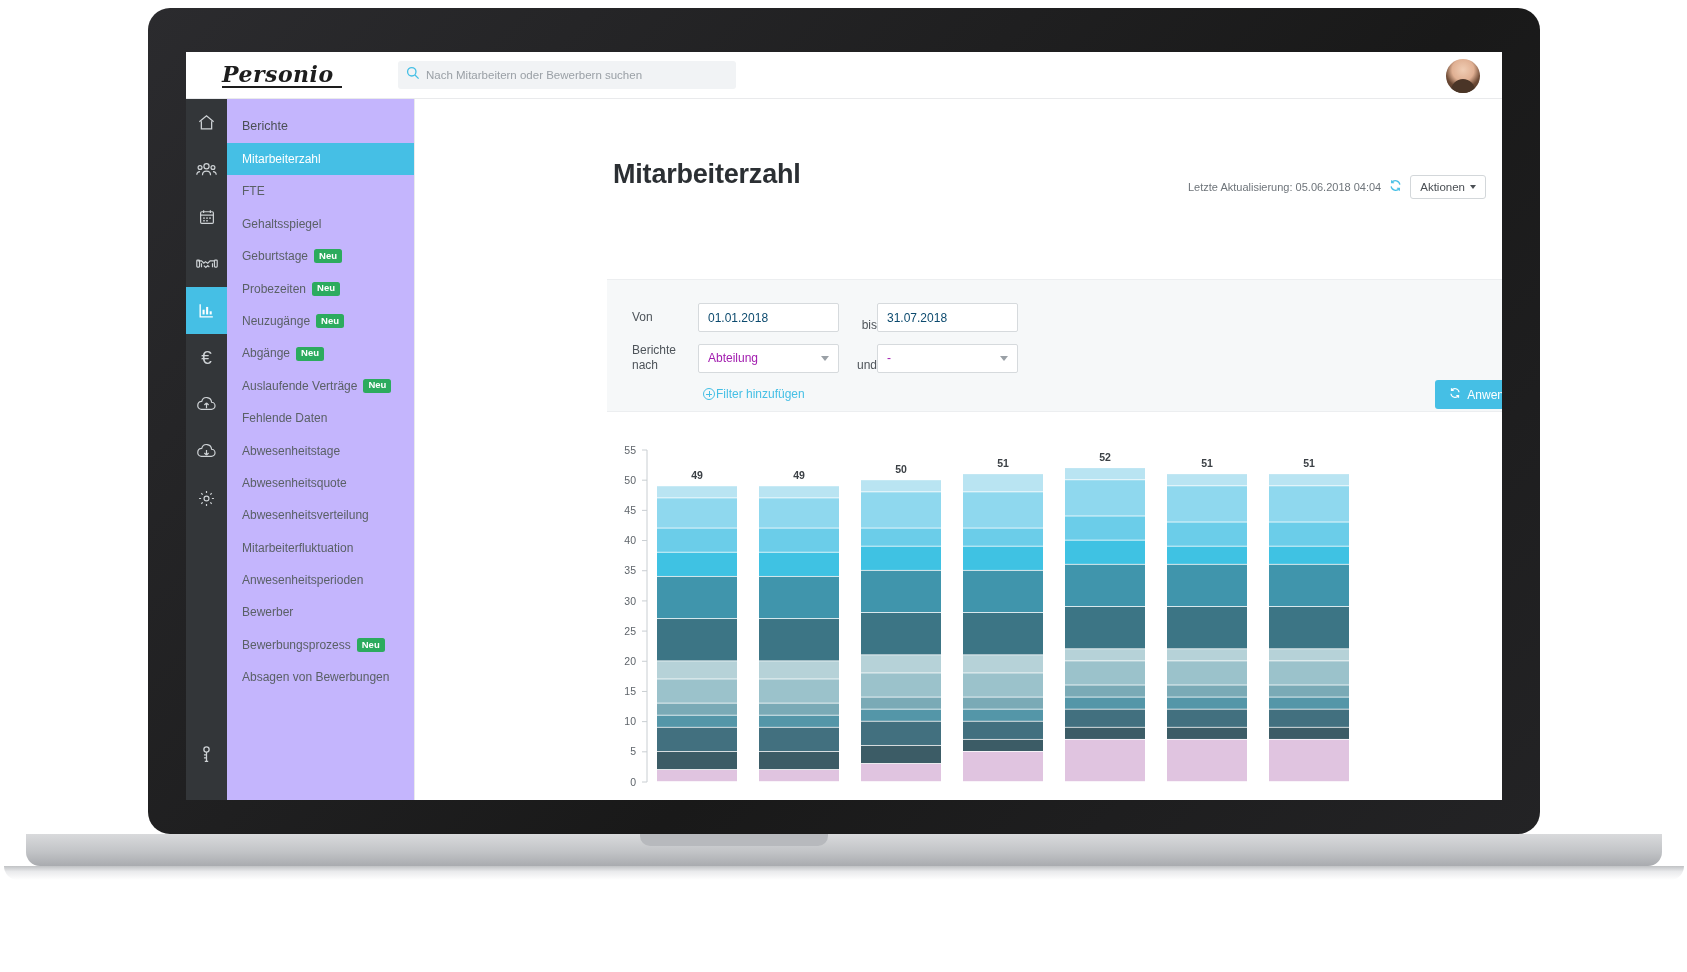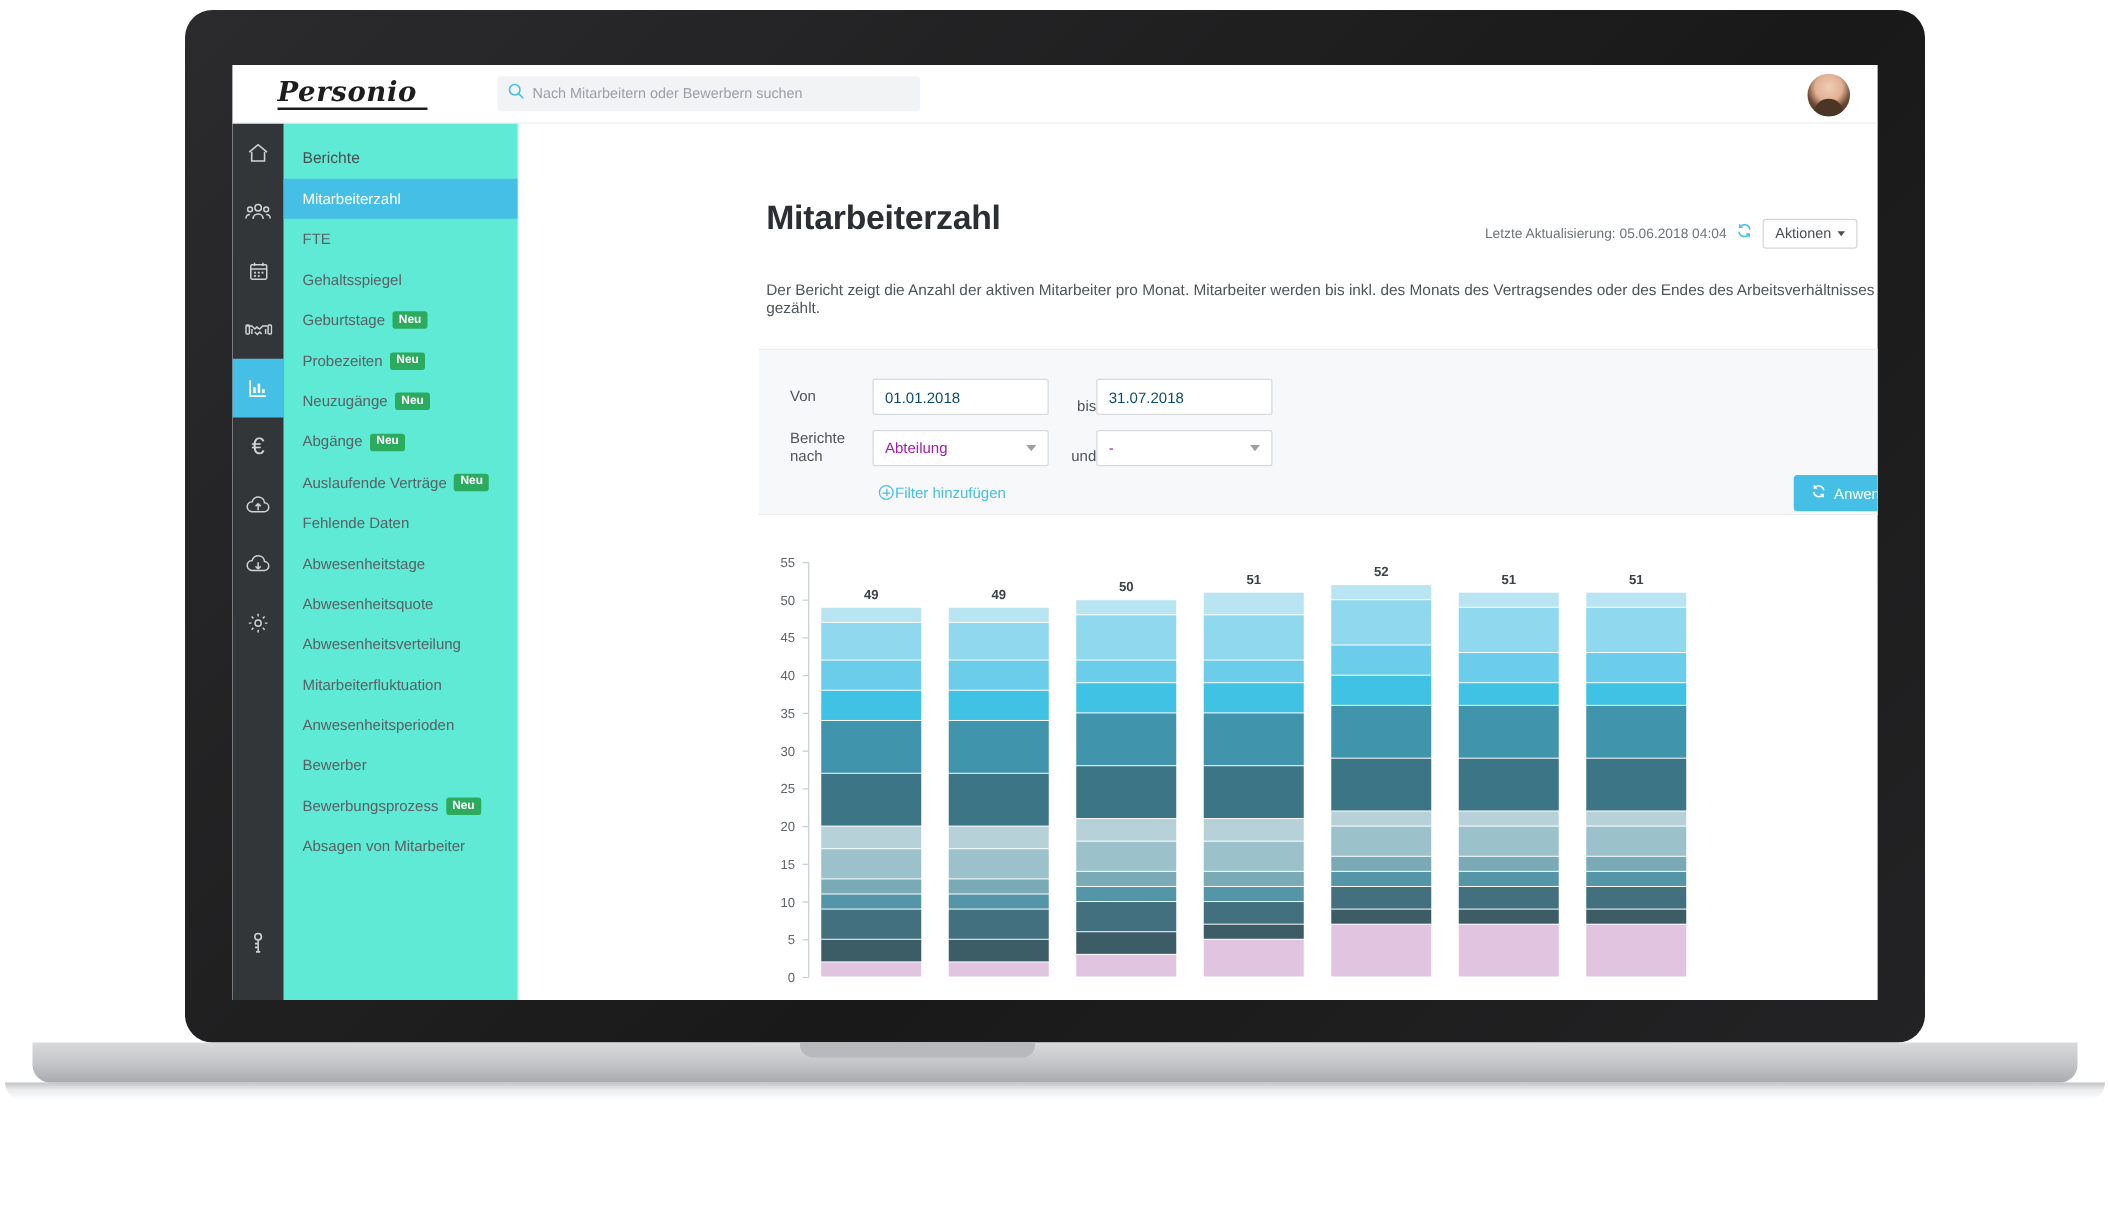--- a/index.html
+++ b/index.html
@@ -107,21 +107,21 @@
     color: #cfd3d6;
   }
   .rail-item.active { background: #45bfe5; }
   .rail-item svg { display: block; }
   #rail-bottom { position: absolute; left: 0; bottom: 22px; width: 41px; }
 
   
   #reports {
     position: absolute; left: 41px; top: 47px;
     width: 188px; height: 701px;
-    background: #5eead4;
+    background: #c4b5fd;
     border-right: 1px solid #e9eaec;
     padding-top: 14px;
   }
   #reports-title {
     padding: 6px 0 10px 15px;
     font-size: 12.5px; color: #4a4f54;
   }
   .report-item {
     padding: 9px 0 9px 15px;
     font-size: 12px; color: #5a6066;
@@ -383,21 +383,21 @@
             <span>Anwesenheitsperioden</span>
           </div>
           <div class="report-item">
             <span>Bewerber</span>
           </div>
           <div class="report-item">
             <span>Bewerbungsprozess</span>
             <span class="badge-neu">Neu</span>
           </div>
           <div class="report-item">
-            <span>Absagen von Mitarbeiter</span>
+            <span>Absagen von Bewerbungen</span>
           </div>
         </div>
     </div>
 
     <div id="main">
       <div id="page-title">Mitarbeiterzahl</div>
 
       <div id="meta-row">
         <span id="last-update">Letzte Aktualisierung: 05.06.2018 04:04</span>
         <span id="refresh-icon">
@@ -407,21 +407,20 @@
             <path d="M3.3 1.6v3h3"></path>
               <path d="M12.7 14.4v-3h-3"></path>
           </svg>
         </span>
         <button id="aktionen-btn">
           <span>Aktionen</span>
           <span class="caret-down"></span>
         </button>
       </div>
 
-      <div id="description">Der Bericht zeigt die Anzahl der aktiven Mitarbeiter pro Monat. Mitarbeiter werden bis inkl. des Monats des Vertragsendes oder des Endes des Arbeitsverhältnisses gezählt.</div>
 
       <div id="filter-card">
         <div class="filter-row" id="row-von">
           <span class="f-label">Von</span>
           <input class="f-input" type="text" value="01.01.2018" style="">
           <span class="f-mid">bis</span>
           <input class="f-input" type="text" value="31.07.2018" style="">
         </div>
         <div class="filter-row" id="row-grp">
           <span class="f-label">Berichte nach</span>

